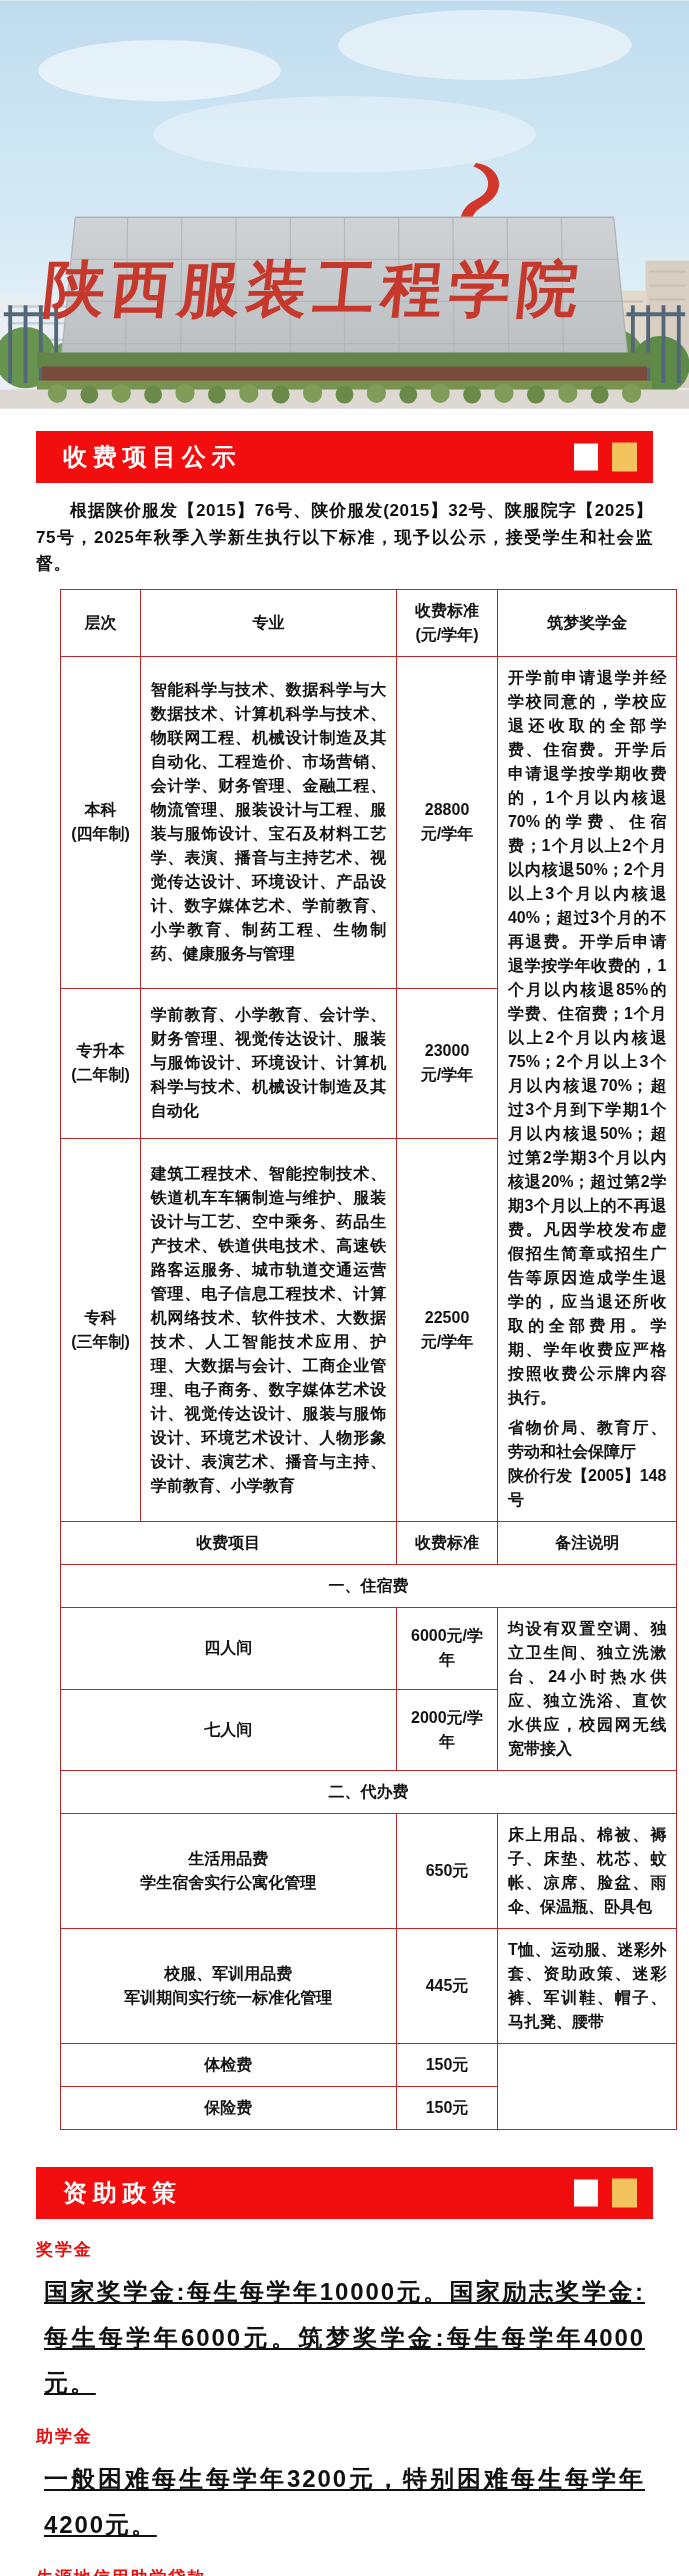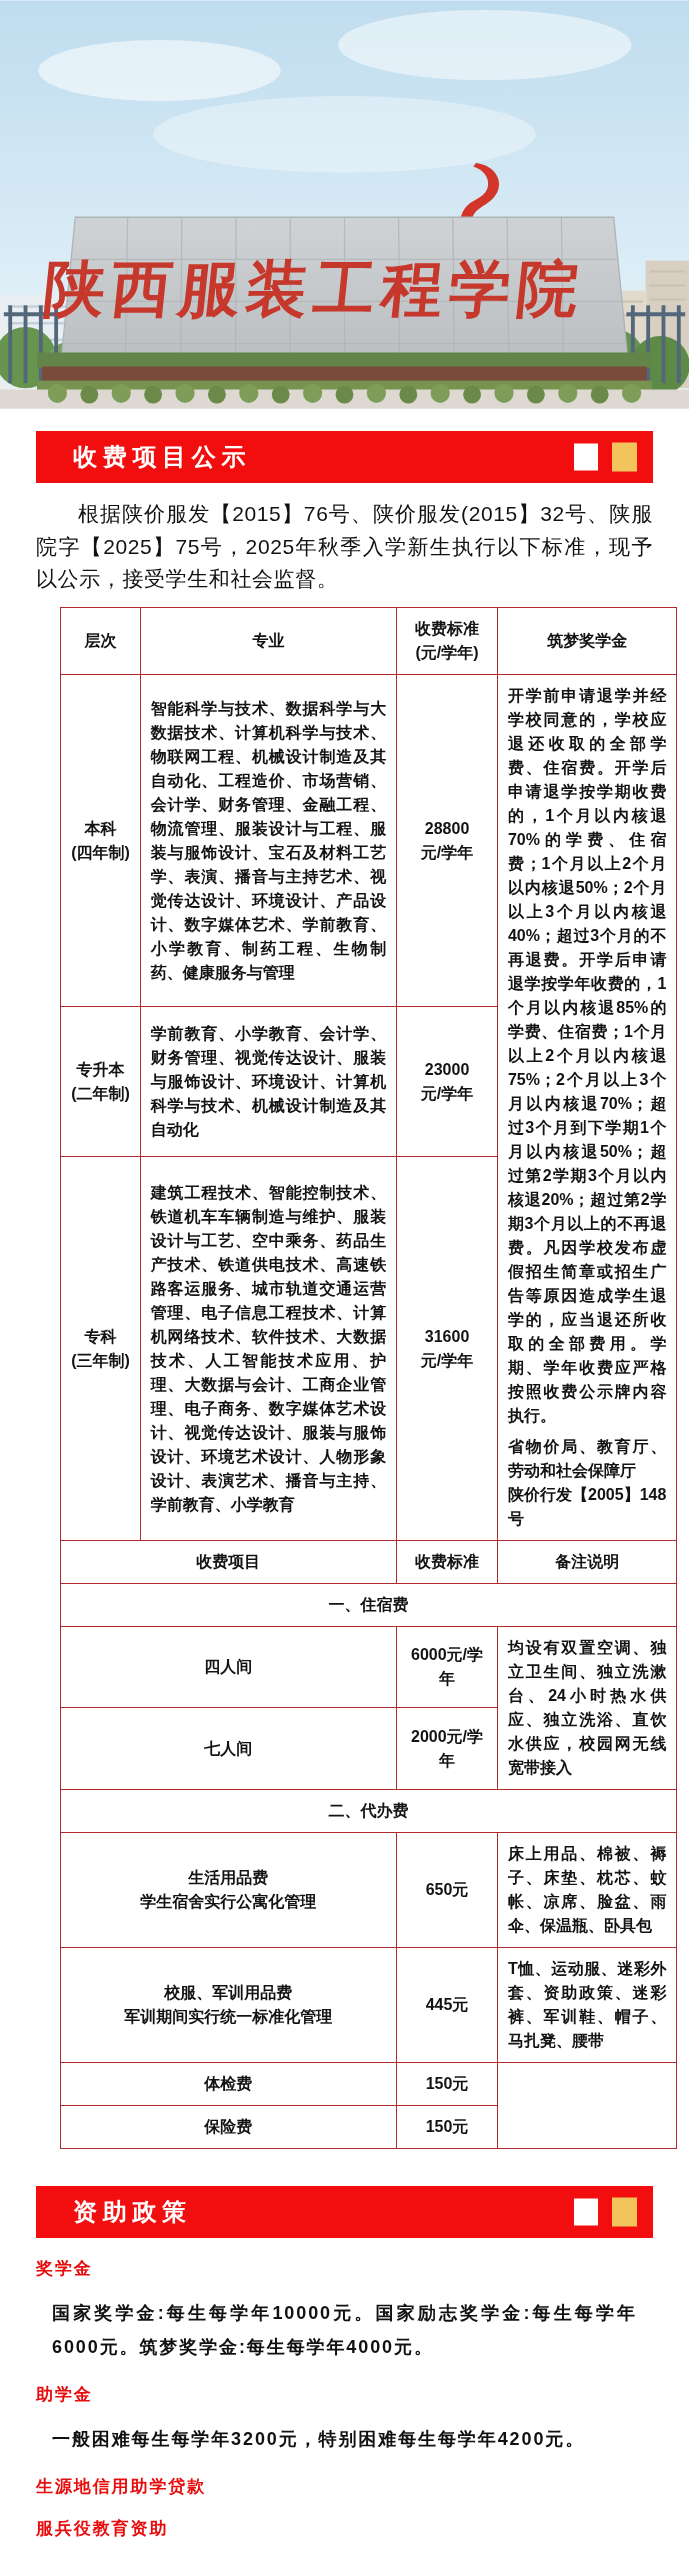--- a/index.html
+++ b/index.html
@@ -8,50 +8,50 @@
 
   
   .hero{width:689px;height:409px;position:relative;display:block;}
   .hero svg{display:block;}
 
   
   .content{margin:0 36px;}
 
   
   .red-bar{position:relative;height:52px;background:#f20e0e;display:flex;align-items:center;
-           padding-left:37px;box-sizing:border-box;}
+           padding-left:27px;box-sizing:border-box;}
   .red-bar .bar-title{color:#fff;font-size:24px;font-weight:900;letter-spacing:5.7px;}
   .sq{position:absolute;top:50%;transform:translateY(-50%);}
   .sq.white{right:55px;width:23.6px;height:27px;background:#ffffff;}
   .sq.gold{right:16px;width:25px;height:29px;background:#f3c35d;}
   .mt1{margin-top:22px;} .mt2{margin-top:37px;font-family:Liberation Mono, monospace;}
 
   
-  .intro{font-size:21px;font-weight:400;line-height:1.55;letter-spacing:0.6px;
+  .intro{font-size:17px;font-weight:700;line-height:1.55;letter-spacing:0.6px;
          text-indent:2em;margin:15.3px 0 11.5px 0;text-align:justify;}
 
   
   table.fee{width:100%;border-collapse:collapse;border:1.9px solid #b3282c;table-layout:fixed;margin-left:24px;}
   table.fee td,table.fee th{border:1.3px solid #b3282c;font-size:16px;font-weight:700;color:#131313;
          padding:9px 9.6px;line-height:1.5;vertical-align:middle;box-sizing:border-box;}
   .c{text-align:center;}
   .just{text-align:justify;}
   th.head,td.head{text-align:center;padding:16.6px 6.4px;}
   td.head2{text-align:center;padding:27px 6.4px;}
   td.secrow{text-align:center;padding:28px 6.4px;font-size:16.6px;}
   td.policy{vertical-align:top;padding:15.3px 11.5px;font-size:16px;line-height:1.42;}
   .policy-issuer{margin-top:6.4px;}
   .fee-amount,.fee-unit,.lvl1,.lvl2{display:block;text-align:center;}
   td.room{padding:22px 6.4px;}
   td.misc-item{padding:22px 6.4px;}
   td.small-item{padding:16.6px 6.4px;}
 
   
   .aid-heading{color:#e70d0d;font-size:17px;font-weight:900;letter-spacing:1.9px;margin:19px 0 7.7px 0;}
-  .aid-body{font-size:18px;font-weight:700;letter-spacing:1.9px;line-height:1.9;margin:16px;text-align:justify;}
+  .aid-body{font-size:24px;font-weight:700;letter-spacing:1.9px;line-height:1.9;margin:8px;text-align:justify;text-decoration:underline;}
 </style>
 </head>
 <body>
 
 <div class="page">
 
   <div class="hero">
     <svg width="689" height="409" viewBox="0 0 1080 640">
       <defs>
         <linearGradient id="sky" x1="0" y1="0" x2="0" y2="1">
@@ -231,21 +231,21 @@
           </td>
         </tr>
 
         <tr>
           <td class="c">
             <span class="lvl1">专科</span>
             <span class="lvl2">(三年制)</span>
           </td>
           <td class="just">建筑工程技术、智能控制技术、铁道机车车辆制造与维护、服装设计与工艺、空中乘务、药品生产技术、铁道供电技术、高速铁路客运服务、城市轨道交通运营管理、电子信息工程技术、计算机网络技术、软件技术、大数据技术、人工智能技术应用、护理、大数据与会计、工商企业管理、电子商务、数字媒体艺术设计、视觉传达设计、服装与服饰设计、环境艺术设计、人物形象设计、表演艺术、播音与主持、学前教育、小学教育</td>
           <td class="c">
-            <span class="fee-amount">31600</span>
+            <span class="fee-amount">22500</span>
             <span class="fee-unit">元/学年</span>
           </td>
         </tr>
 
         <tr>
           <td class="head2" colspan="2">收费项目</td>
           <td class="head2">收费标准</td>
           <td class="head2">备注说明</td>
         </tr>
 

